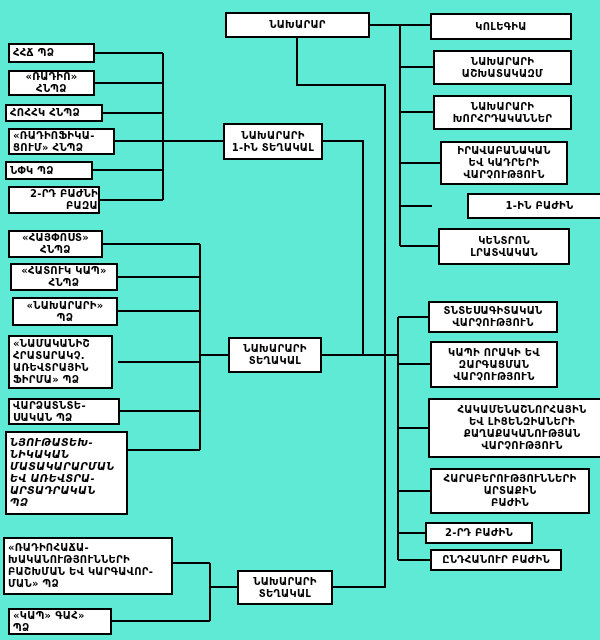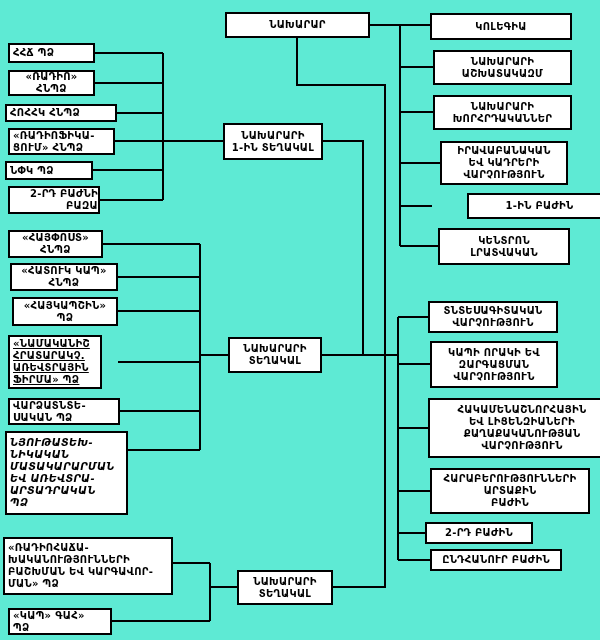--- a/index.html
+++ b/index.html
@@ -158,21 +158,21 @@
         <div class="lines">
           <div>ՀՀՃ ՊՁ</div>
         </div>
       </div>
       <div class="obox" style="left: 8px; top: 70px; width: 87px; height: 26px; border-color: rgb(0, 0, 0);">
         <div class="lines">
           <div>«ՌԱԴԻՈ»</div>
           <div>ՀՆՊՁ</div>
         </div>
       </div>
-      <div class="obox left" style="left: 5px; top: 104px; width: 112px; height: 18px; border-color: rgb(0, 0, 0);">
+      <div class="obox left" style="left: 5px; top: 104px; width: 98px; height: 18px; border-color: rgb(0, 0, 0);">
         <div class="lines">
           <div>ՀՈՀՀԿ ՀՆՊՁ</div>
         </div>
       </div>
       <div class="obox left" style="left: 8px; top: 128px; width: 107px; height: 27px; border-color: rgb(0, 0, 0);">
         <div class="lines">
           <div>«ՌԱԴԻՈՖԻԿԱ-</div>
           <div>ՑՈՒՄ» ՀՆՊՁ</div>
         </div>
       </div>
@@ -194,25 +194,25 @@
         </div>
       </div>
       <div class="obox" style="left: 10px; top: 263px; width: 108px; height: 28px; border-color: rgb(0, 0, 0);">
         <div class="lines">
           <div>«ՀԱՏՈՒԿ ԿԱՊ»</div>
           <div>ՀՆՊՁ</div>
         </div>
       </div>
       <div class="obox" style="left: 12px; top: 297px; width: 106px; height: 29px; border-color: rgb(0, 0, 0);">
         <div class="lines">
-          <div>«ՀԱՅԿԱՊՇԻՆ»</div>
+          <div>«ՆԱԽԱՐԱՐԻ»</div>
           <div>ՊՁ</div>
         </div>
       </div>
-      <div class="obox left" style="left: 8px; top: 335px; width: 94px; height: 54px; border-color: rgb(0, 0, 0); text-decoration: underline;">
+      <div class="obox left" style="left: 8px; top: 335px; width: 105px; height: 54px; border-color: rgb(0, 0, 0);">
         <div class="lines">
           <div>«ՆԱՄԱԿԱՆԻՇ</div>
           <div>ՀՐԱՏԱՐԱԿՉ.</div>
           <div>ԱՌԵՎՏՐԱՅԻՆ</div>
           <div>ՖԻՐՄԱ» ՊՁ</div>
         </div>
       </div>
       <div class="obox left" style="left: 8px; top: 398px; width: 112px; height: 27px; border-color: rgb(0, 0, 0);">
         <div class="lines">
           <div>ՎԱՐՁԱՏՆՏԵ-</div>

